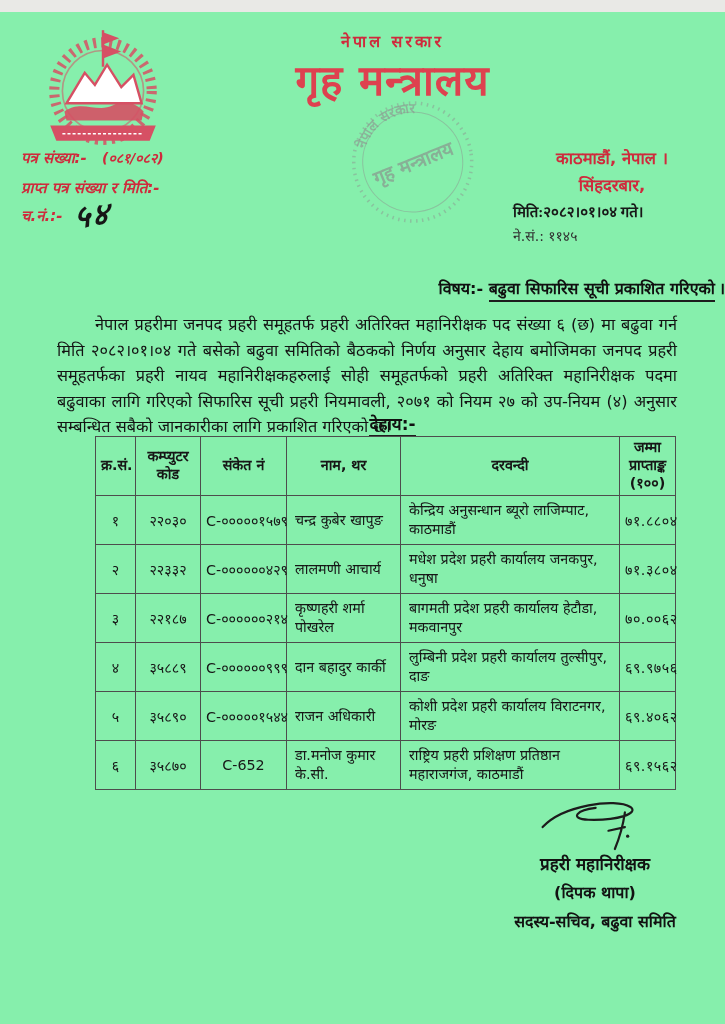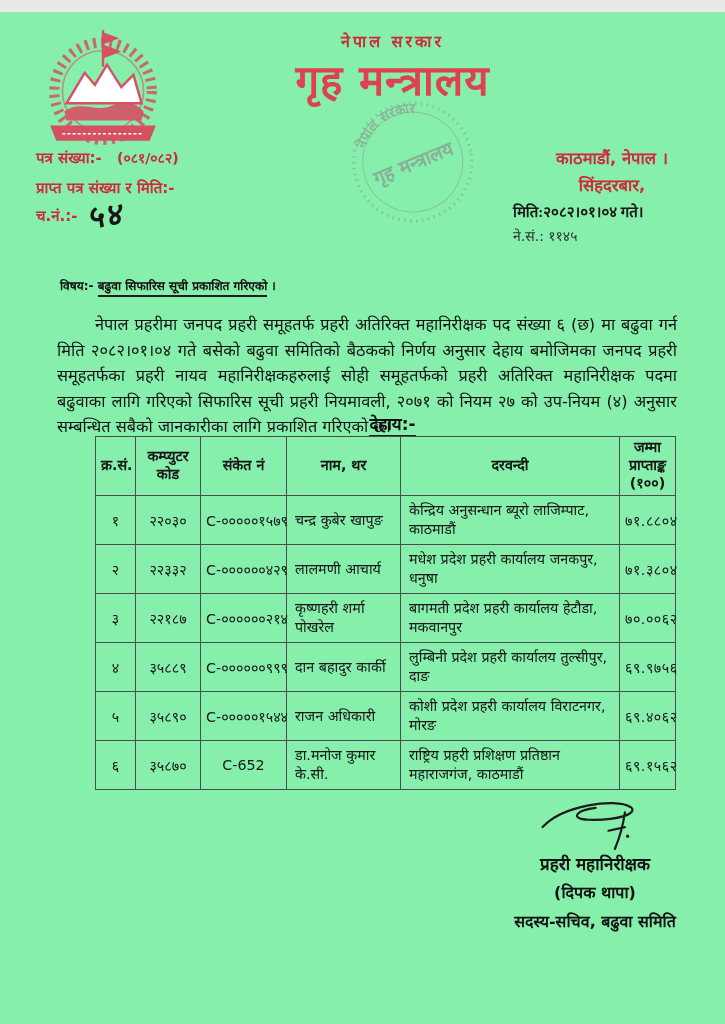--- a/index.html
+++ b/index.html
@@ -11,34 +11,34 @@
   
   .emblem{position:absolute;left:36px;top:12px;width:134px;height:122px;}
   
   .letterhead{position:absolute;left:60px;right:0;top:18px;text-align:center;}
   .gov-line{color:#cf2a3c;font-weight:bold;font-size:16px;letter-spacing:3px;}
   .ministry-title{color:#de414f;font-weight:bold;font-size:42px;line-height:1.05;margin-top:7px;letter-spacing:1px;}
   .secretariat-line{color:#151515;font-weight:bold;font-size:21px;margin-top:3px;}
   
   .stamp{position:absolute;left:336px;top:82px;width:154px;height:140px;transform:rotate(-8deg);}
   
-  .refs{position:absolute;left:36px;top:131px;color:#cf2a3c;font-weight:bold;font-size:15px;line-height:30px;}
+  .refs{position:absolute;left:21px;top:131px;color:#cf2a3c;font-weight:bold;font-size:15px;line-height:30px;font-style:italic;}
   .refs .val{margin-left:10px;font-size:14px;}
   .cha-line{margin-top:-2px;}
   .cha-val{
     color:#161616;font-size:31px;font-weight:600;display:inline-block;
     transform:rotate(-7deg) skewX(-8deg);margin-left:6px;line-height:20px;vertical-align:-5px;letter-spacing:2px;
   }
   
   .address{position:absolute;left:505px;top:133px;width:214px;}
   .address .place{color:#cf2a3c;font-weight:bold;font-size:16.5px;line-height:27px;text-align:center;}
   .address .date{color:#181818;font-weight:bold;font-size:15px;line-height:26px;text-align:left;padding-left:8px;font-family:Liberation Serif, serif;}
   .address .nesan{color:#303030;font-size:14px;line-height:23px;text-align:left;padding-left:8px;}
   
-  .subject{position:absolute;left:60px;right:0;top:265px;text-align:left;font-size:12px;font-weight:bold;color:#101010;}
+  .subject{position:absolute;left:60px;right:0;top:265px;text-align:right;font-size:16px;font-weight:bold;color:#101010;}
   .subject .u{border-bottom:2px solid #1d1d1d;padding-bottom:2px;}
   .subject .end{margin-left:4px;}
   
   .body-par{
     position:absolute;left:57px;top:300px;width:620px;
     font-size:16.3px;line-height:25.5px;text-align:justify;text-indent:38px;
     color:#131313;font-weight:500;
   }
   .dehaya{position:absolute;left:60px;right:0;top:400px;text-align:center;font-size:17px;font-weight:bold;color:#101010;}
   .dehaya .u{border-bottom:2px solid #1d1d1d;padding-bottom:1px;}

